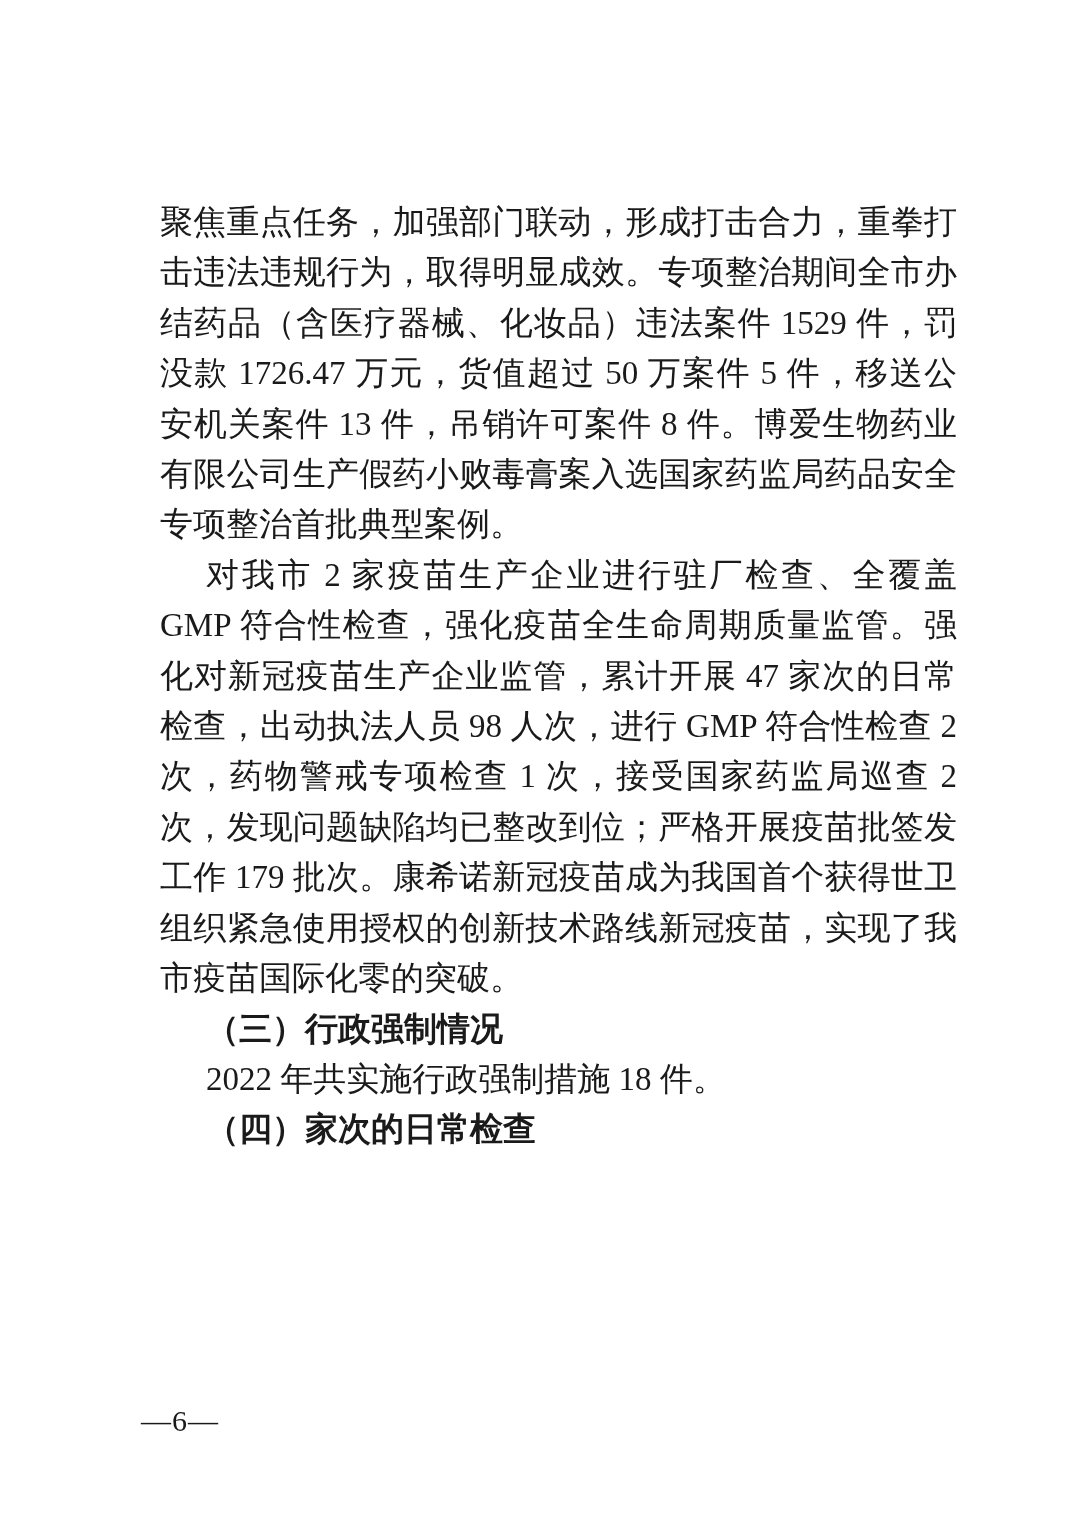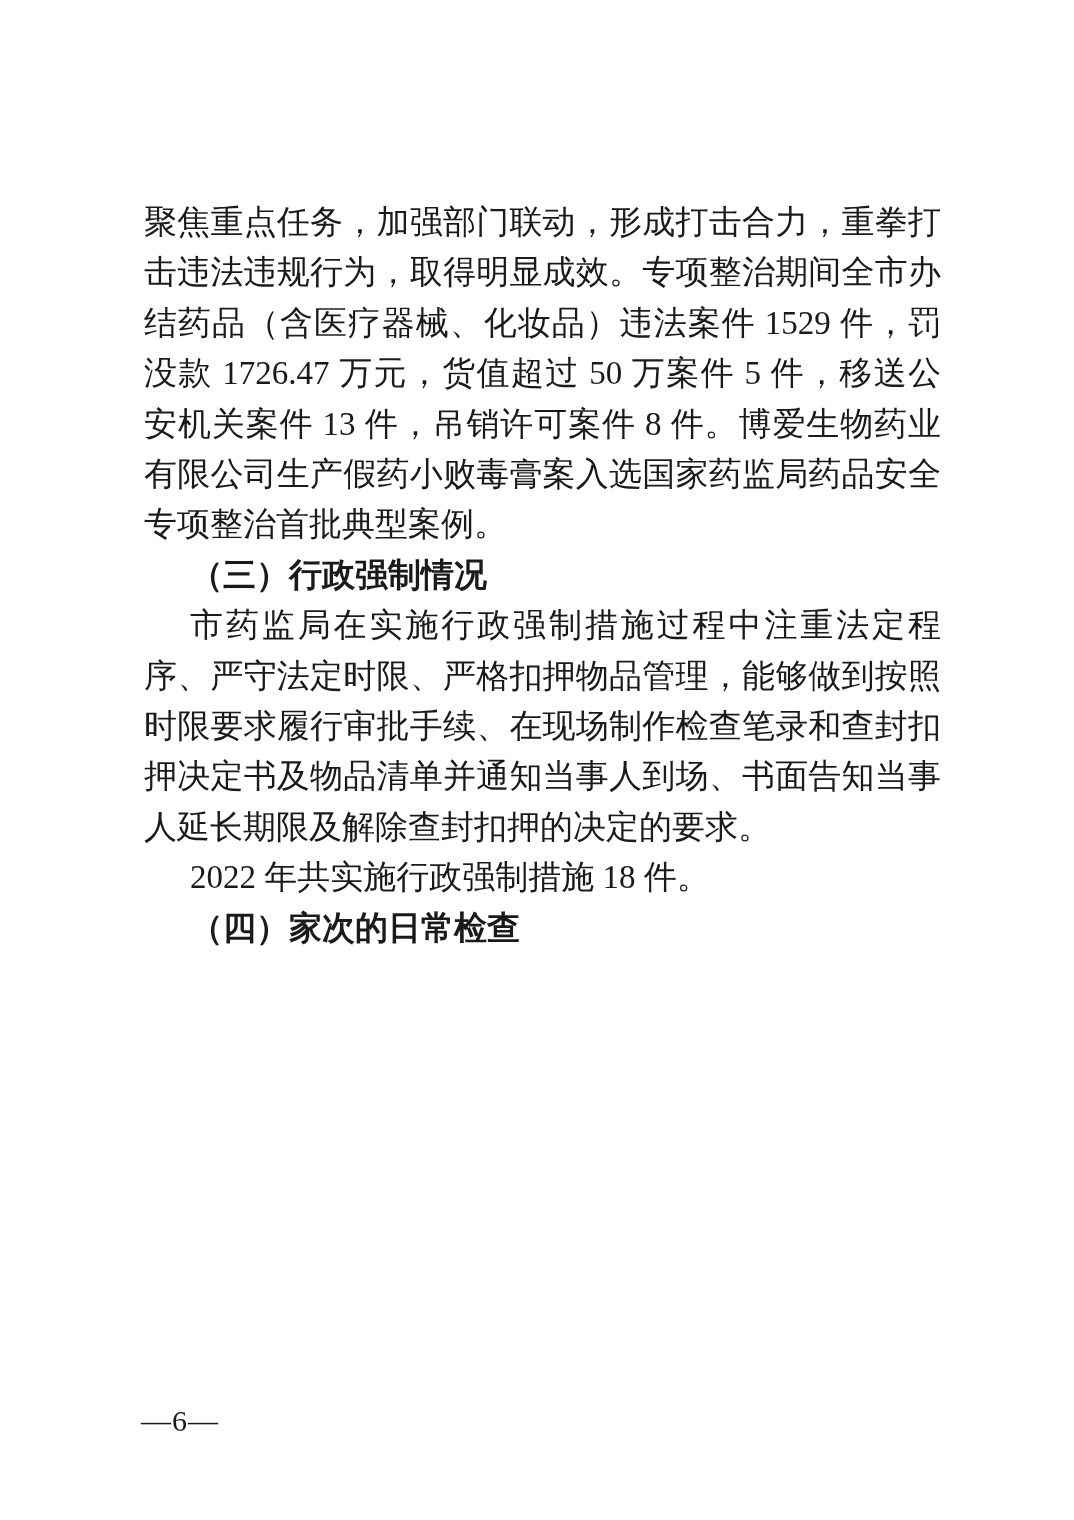--- a/index.html
+++ b/index.html
@@ -11,21 +11,21 @@
     position: relative;
     width: 1074px;
     height: 1520px;
     background: #ffffff;
     overflow: hidden;
     font-family: "Liberation Serif", "DejaVu Serif", serif;
     color: #1a1a1a;
   }
   .content {
     position: absolute;
-    left: 144px;
+    left: 160px;
     top: 197px;
     width: 797px;
     font-size: 33px;
     line-height: 50.4px;
     text-align: justify;
     text-justify: inter-character;
   }
   .content p {
     margin: 0;
     padding: 0;
@@ -46,20 +46,20 @@
     letter-spacing: 1px;
     color: #1a1a1a;
   }
 </style>
 </head>
 <body>
 
 <div class="page">
   <div class="content">
     <p class="para">聚焦重点任务，加强部门联动，形成打击合力，重拳打击违法违规行为，取得明显成效。专项整治期间全市办结药品（含医疗器械、化妆品）违法案件 1529 件，罚没款 1726.47 万元，货值超过 50 万案件 5 件，移送公安机关案件 13 件，吊销许可案件 8 件。博爱生物药业有限公司生产假药小败毒膏案入选国家药监局药品安全专项整治首批典型案例。</p>
+    <p class="para indent">对我市 2 家疫苗生产企业进行驻厂检查、全覆盖 GMP 符合性检查，强化疫苗全生命周期质量监管。强化对新冠疫苗生产企业监管，累计开展 47 家次的日常检查，出动执法人员 98 人次，进行 GMP 符合性检查 2 次，药物警戒专项检查 1 次，接受国家药监局巡查 2 次，发现问题缺陷均已整改到位；严格开展疫苗批签发工作 179 批次。康希诺新冠疫苗成为我国首个获得世卫组织紧急使用授权的创新技术路线新冠疫苗，实现了我市疫苗国际化零的突破。</p>
     <p class="heading">（三）行政强制情况</p>
-    <p class="para indent">市药监局在实施行政强制措施过程中注重法定程序、严守法定时限、严格扣押物品管理，能够做到按照时限要求履行审批手续、在现场制作检查笔录和查封扣押决定书及物品清单并通知当事人到场、书面告知当事人延长期限及解除查封扣押的决定的要求。</p>
     <p class="para indent">2022 年共实施行政强制措施 18 件。</p>
     <p class="heading">（四）家次的日常检查</p>
   </div>
 
   <div class="footer-pagenum">—6—</div>
 </div>
 
 </body></html>

